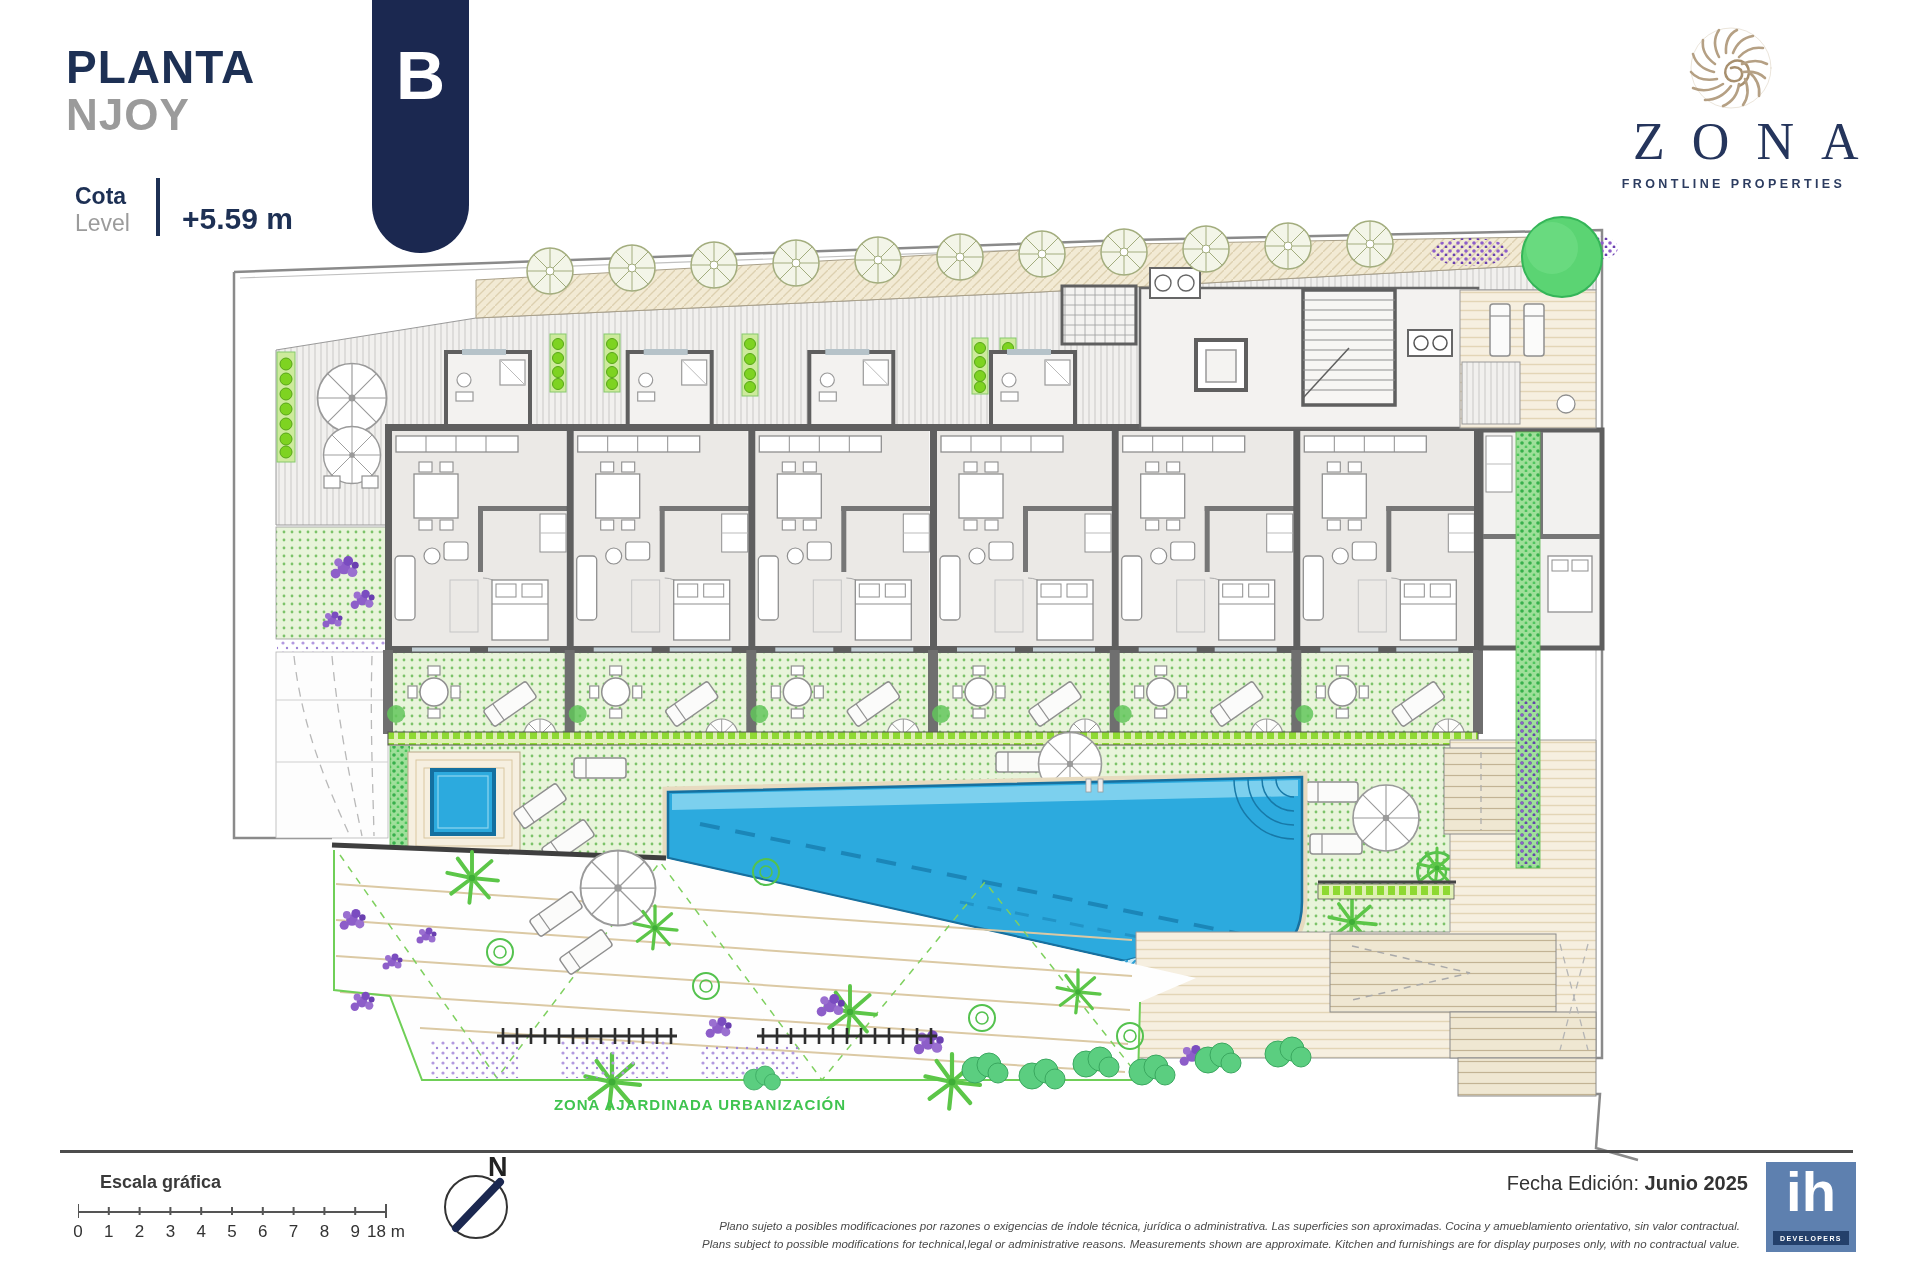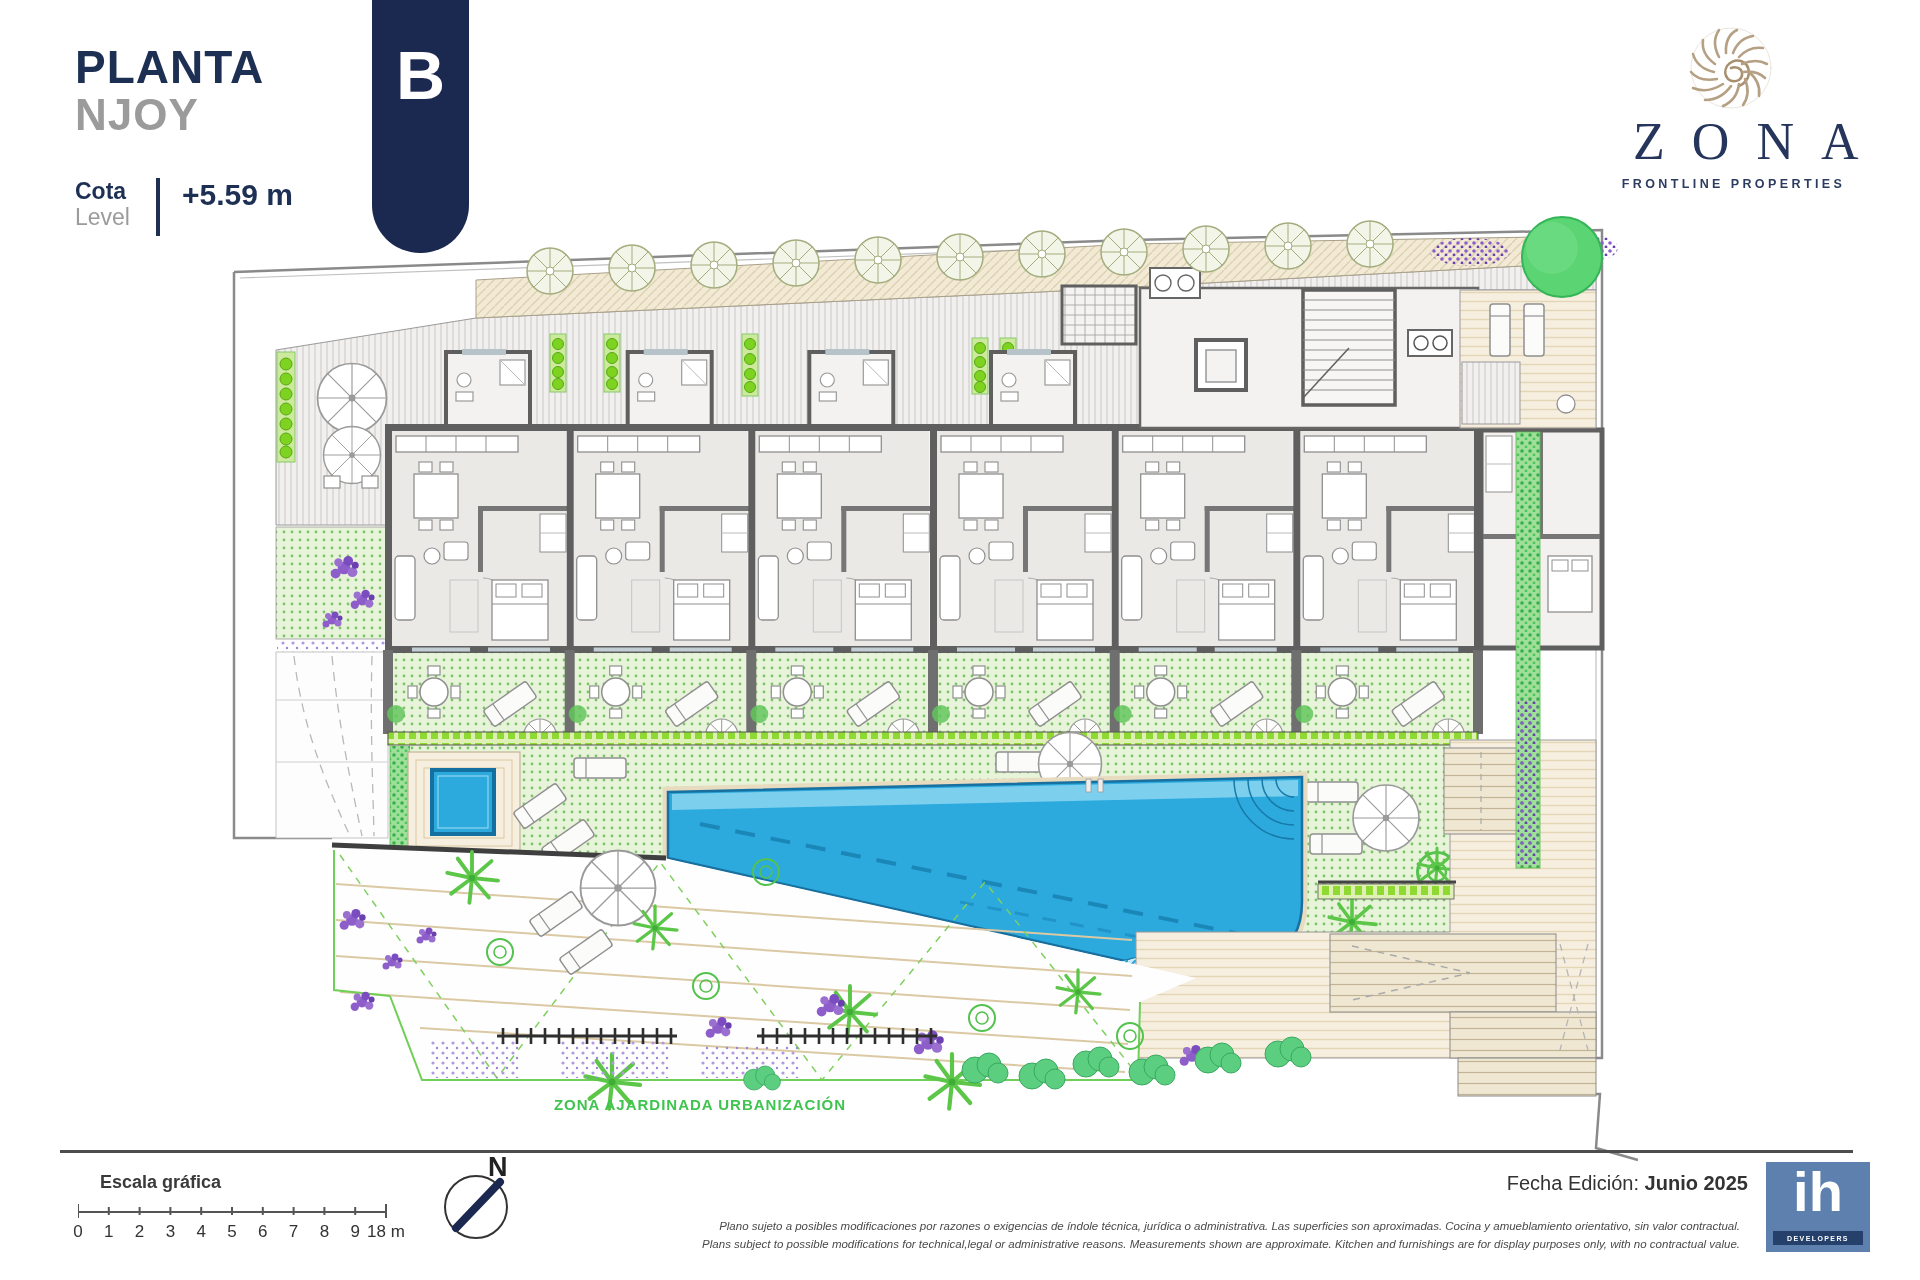--- a/index.html
+++ b/index.html
@@ -1,23 +1,23 @@
 <!DOCTYPE html>
 <html><head>
 <meta charset="utf-8">
 <style>
   html,body{margin:0;padding:0;background:#ffffff;}
   body{font-family:"Liberation Sans",sans-serif;}
   .page{position:relative;width:1920px;height:1280px;background:#fff;overflow:hidden;}
 
   
-  .title-block{position:absolute;left:75px;top:44px;}
+  .title-block{position:absolute;left:66px;top:44px;}
   .title-primary{font-size:46px;font-weight:800;letter-spacing:1px;color:#1d3054;line-height:1.04;}
   .title-secondary{font-size:44px;font-weight:600;letter-spacing:1px;color:#9b9b9b;line-height:1.04;}
-  .cota-row{position:absolute;left:75px;top:178px;display:flex;align-items:flex-start;}
+  .cota-row{position:absolute;left:75px;top:178px;display:flex;align-items:flex-end;}
   .cota-labels{display:flex;flex-direction:column;line-height:1.15;}
   .cota-label{font-size:23px;font-weight:700;color:#1d3054;}
   .level-label{font-size:23px;font-weight:400;color:#9b9b9b;}
   .cota-bar{width:4px;height:58px;background:#1d3054;margin:0 22px 0 26px;}
   .level-value{font-size:30px;font-weight:600;color:#1d3054;}
 
   .badge-b{position:absolute;left:372px;top:0;width:97px;height:253px;background:#1b2850;
            border-radius:0 0 48px 48px;display:flex;justify-content:center;}
   .badge-b span{color:#fff;font-size:68px;font-weight:800;margin-top:36px;}
 
@@ -32,21 +32,21 @@
   .scale-bar{position:absolute;left:78px;top:1198px;width:340px;height:30px;}
   .scale-labels{position:absolute;left:78px;top:1222px;width:360px;height:24px;}
   .scale-labels span{position:absolute;transform:translateX(-50%);font-size:17px;color:#333;white-space:nowrap;}
   .compass{position:absolute;left:436px;top:1156px;width:110px;height:105px;}
   .north-label{position:absolute;left:488px;top:1152px;font-size:27px;font-weight:800;color:#222;}
 
   .fecha{position:absolute;right:172px;top:1172px;font-size:20px;color:#333;}
   .fecha b{font-weight:800;}
   .disclaimer{position:absolute;right:180px;top:1218px;width:1140px;text-align:right;
               font-size:11.5px;font-style:italic;color:#4a4a4a;line-height:1.55;}
-  .dev-logo{position:absolute;left:1766px;top:1162px;width:104px;height:90px;background:#5e80af;
+  .dev-logo{position:absolute;left:1766px;top:1162px;width:90px;height:90px;background:#5e80af;
             display:flex;flex-direction:column;align-items:center;}
   .dev-abbr{color:#fff;font-size:56px;font-weight:800;line-height:1;margin-top:2px;}
   .dev-band{position:absolute;bottom:7px;left:7px;right:7px;height:14px;background:#24406b;
             display:flex;align-items:center;justify-content:center;}
   .dev-band span{color:#fff;font-size:7px;letter-spacing:1.4px;font-weight:700;}
 
   .plan-svg{position:absolute;left:0;top:0;}
   .zona-label{font-size:15px;letter-spacing:1px;fill:#3fc44f;font-weight:700;}
 </style>
 </head>

